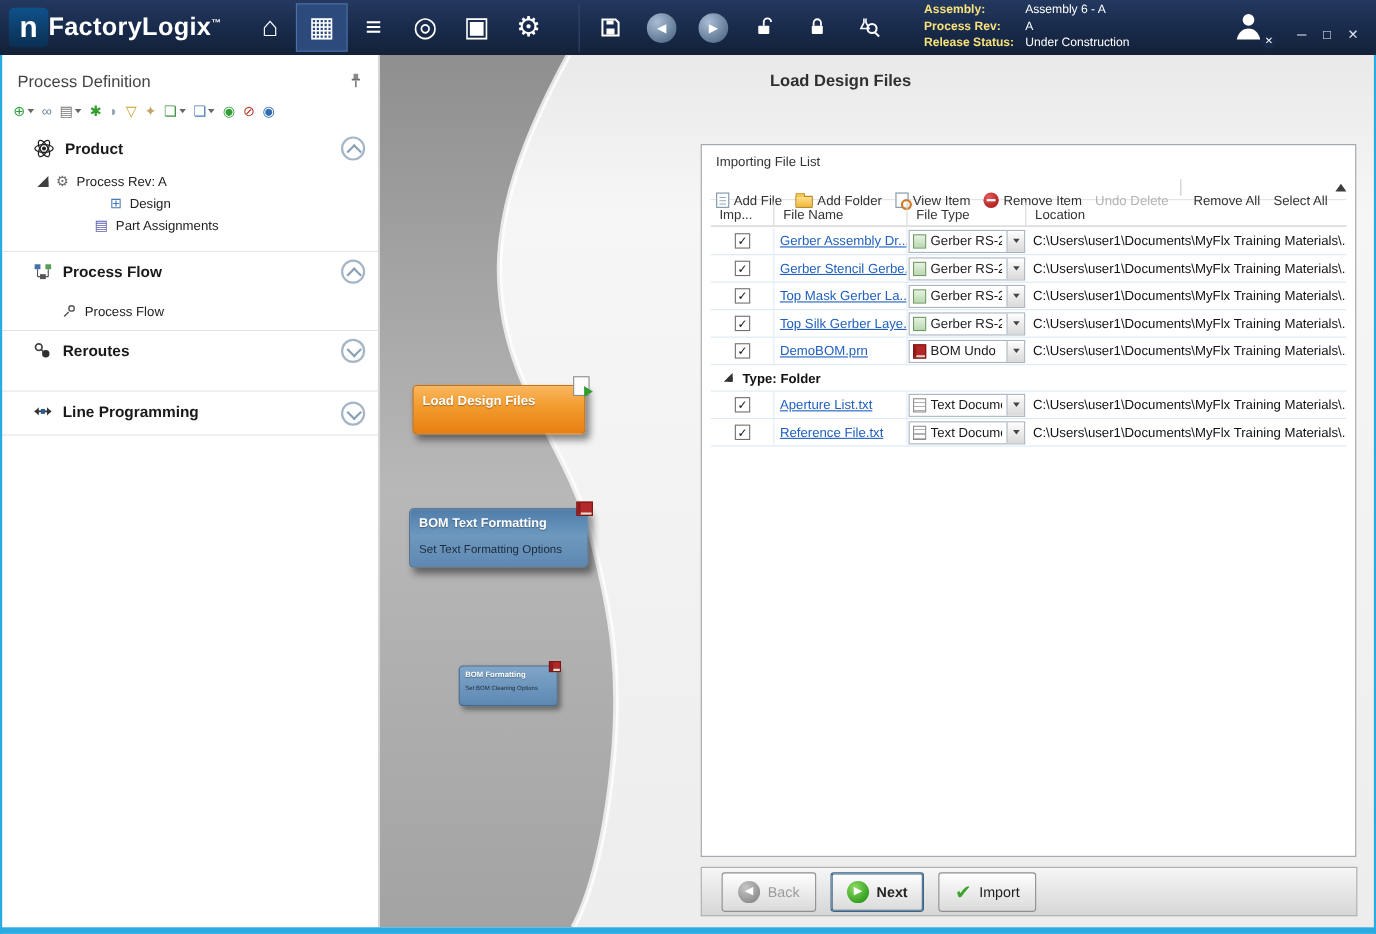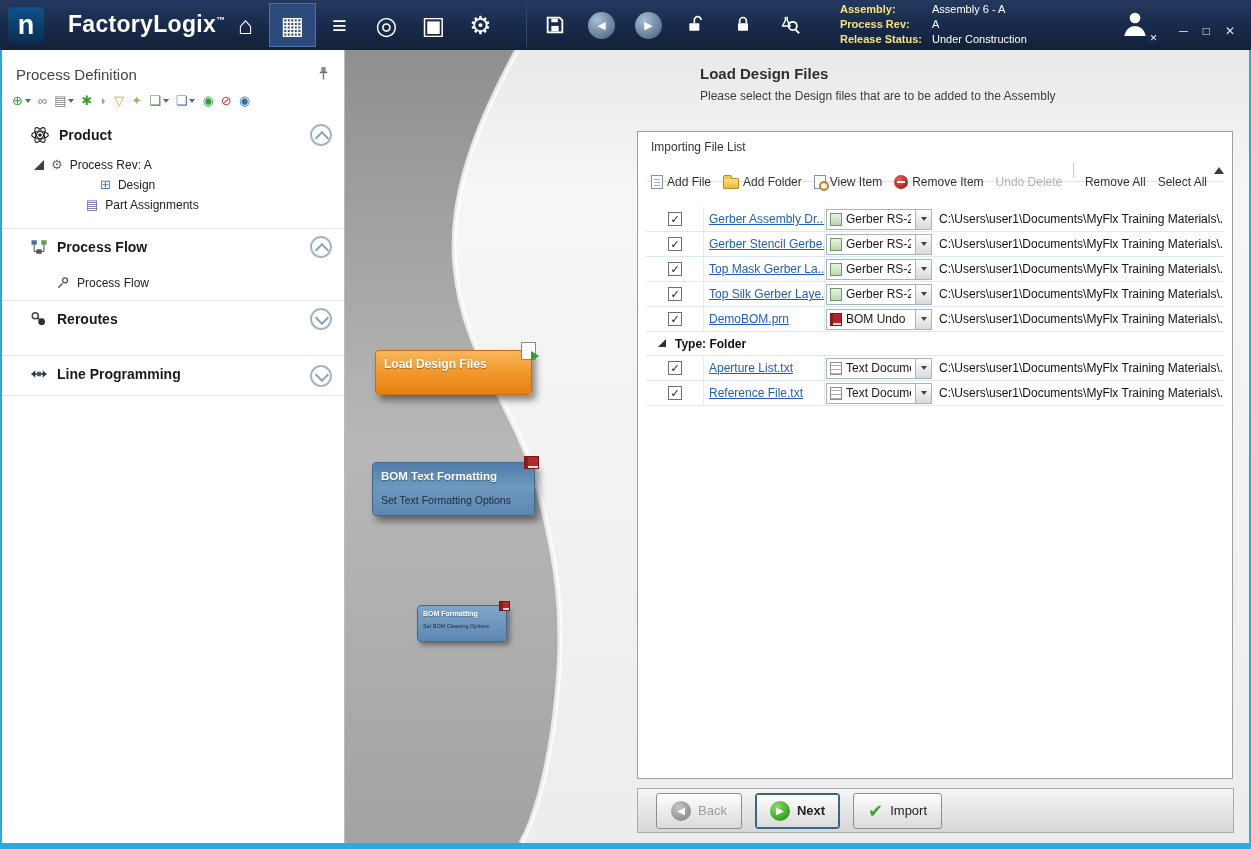--- a/index.html
+++ b/index.html
@@ -11,21 +11,21 @@
 .edge-left  { position:absolute; left:0; top:50px; bottom:0; width:2px; background:#29abe2; z-index:40; }
 .edge-right { position:absolute; right:0; top:50px; bottom:0; width:2px; background:#29abe2; z-index:40; }
 .edge-bottom{ position:absolute; left:0; right:0; bottom:0; height:6px; background:#29abe2; z-index:40; }
 
 
 #titlebar { position:absolute; left:0; top:0; width:100%; height:50px;
   background:linear-gradient(#24395f 0%, #182a4a 55%, #132138 100%); color:#fff; z-index:50; }
 .logo-sq { position:absolute; left:8px; top:7px; width:36px; height:36px; border-radius:5px;
   background:linear-gradient(#10518a,#0a2f52); font-size:27px; font-weight:bold;
   display:flex; align-items:center; justify-content:center; }
-.app-name { position:absolute; left:68px; top:11px; font-size:23px; font-weight:600; letter-spacing:.3px;text-align:center; }
+.app-name { position:absolute; left:44px; top:11px; font-size:23px; font-weight:600; letter-spacing:.3px;text-align:center; }
 .app-tm { font-size:9px; vertical-align:super; }
 .nav-group { position:absolute; top:3px; height:44px; display:flex; }
 #nav1 { left:222px; } #nav2 { left:526px; border-left:1px solid #33486f; padding-left:4px; }
 .nav-btn { width:47px; height:44px; display:flex; align-items:center; justify-content:center;
   font-size:25px; color:#fff; cursor:default; }
 .nav-btn.active { background:#2d4a7c; border:1px solid #4c70a8; }
 .circ-nav { width:27px; height:27px; border-radius:50%;
   background:radial-gradient(circle at 35% 30%, #a9bdd6, #5c748f 75%);
   display:flex; align-items:center; justify-content:center; font-size:11px; color:#fff; }
 .tb-info { position:absolute; left:840px; top:2px; font-size:11px; line-height:15px; }
@@ -405,21 +405,20 @@
             <stop offset="0.18" stop-color="#f6f6f6"></stop>
             <stop offset="1" stop-color="#ededed"></stop>
         </linearGradient>
       </defs>
       <path d="M172 0 L904 0 L904 793 L176 793 C188 772 204 725 212 645 C220 565 212 510 192 435 C170 355 117 305 110 215 C105 160 120 95 172 0 Z" fill="url(#lightGrad)"></path>
       <path d="M0 0 L172 0 C120 95 105 160 110 215 C117 305 170 355 192 435 C212 510 220 565 212 645 C204 725 188 772 176 793 L0 793 Z" fill="url(#grayGrad)"></path>
       <path d="M172 0 C120 95 105 160 110 215 C117 305 170 355 192 435 C212 510 220 565 212 645 C204 725 188 772 176 793" fill="none" stroke="#ffffff" stroke-width="5" opacity="0.75"></path>
     </svg>
 
     <div class="banner-title">Load Design Files</div>
-    <div class="banner-sub">Please select the Design files that are to be added to the Assembly</div>
 
     <div class="node" id="node-load">
       <div class="ntitle">Load Design Files</div>
       <span class="doc-badge"></span>
     </div>
     <div class="node" id="node-bomtext">
       <div class="ntitle">BOM Text Formatting</div>
       <div class="nsub">Set Text Formatting Options</div>
       <span class="book-badge"></span>
     </div>
@@ -455,20 +454,26 @@
         <span class="tsep"></span>
         <span class="tbtn">
             <span>Remove All</span>
           </span>
         <span class="tbtn">
             <span>Select All</span>
           </span>
         <span class="tri-corner"></span>
       </div>
 
+      <div class="ghead">
+        <div class="hc hc-imp">Imp...</div>
+        <div class="hc hc-name">File Name</div>
+        <div class="hc hc-type">File Type</div>
+        <div class="hc hc-loc">Location</div>
+      </div>
 
       <div class="gbody">
 
 
         <div class="grow">
           <div class="c-imp">
               <span class="cb">✓</span>
             </div>
           <div class="c-name">
               <a>Gerber Assembly Dr...</a>

